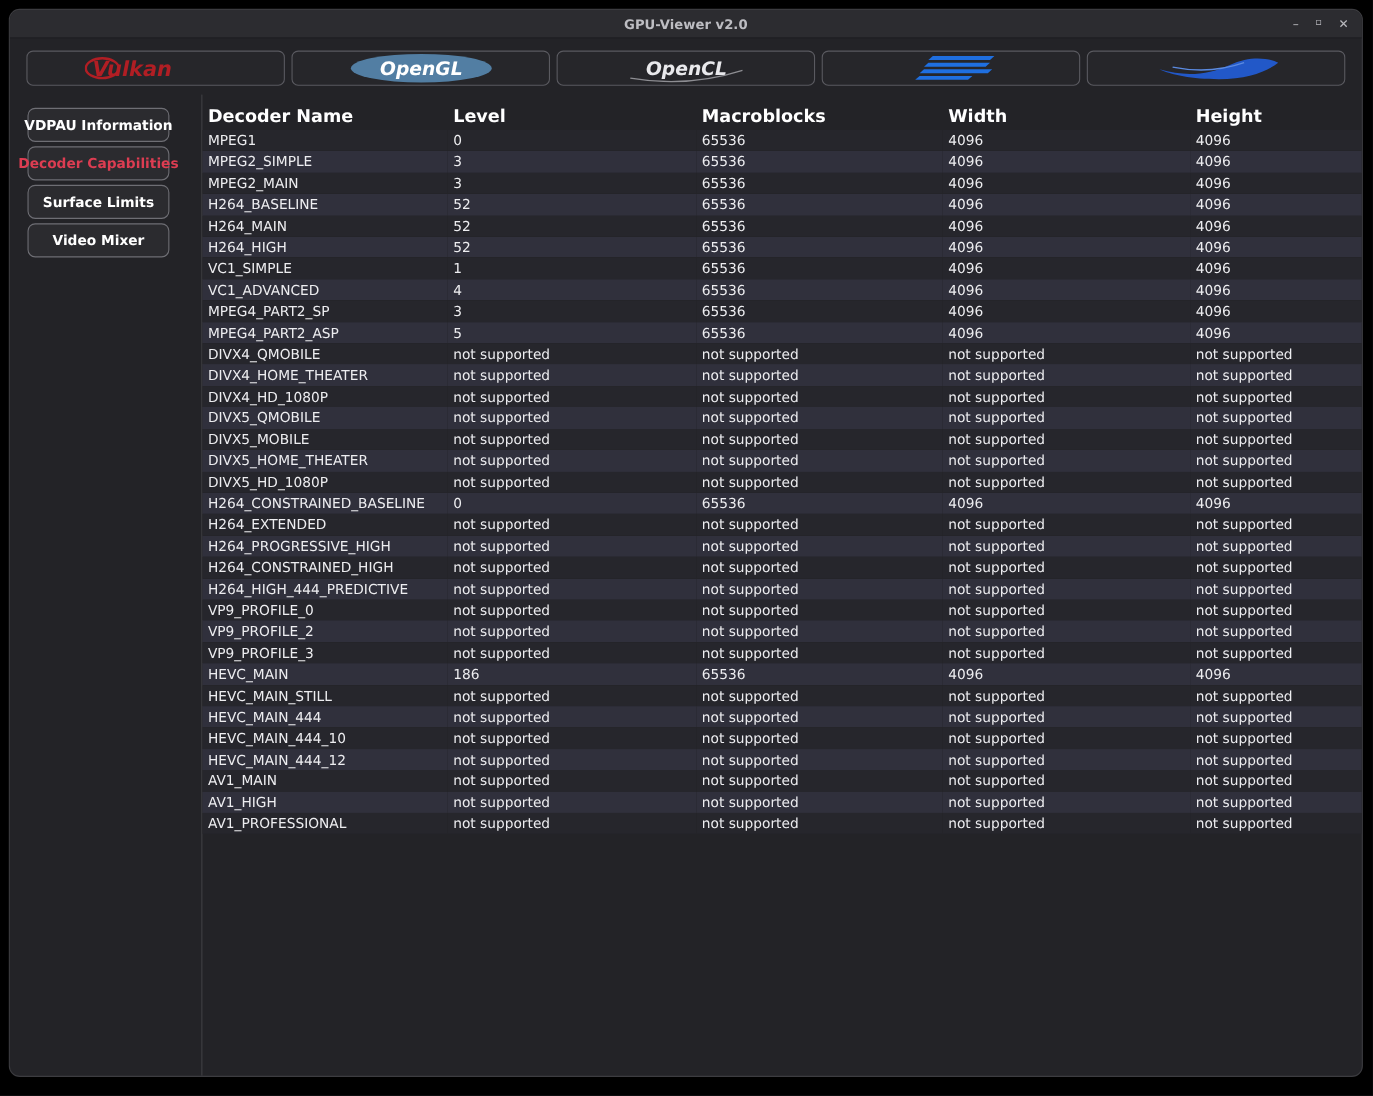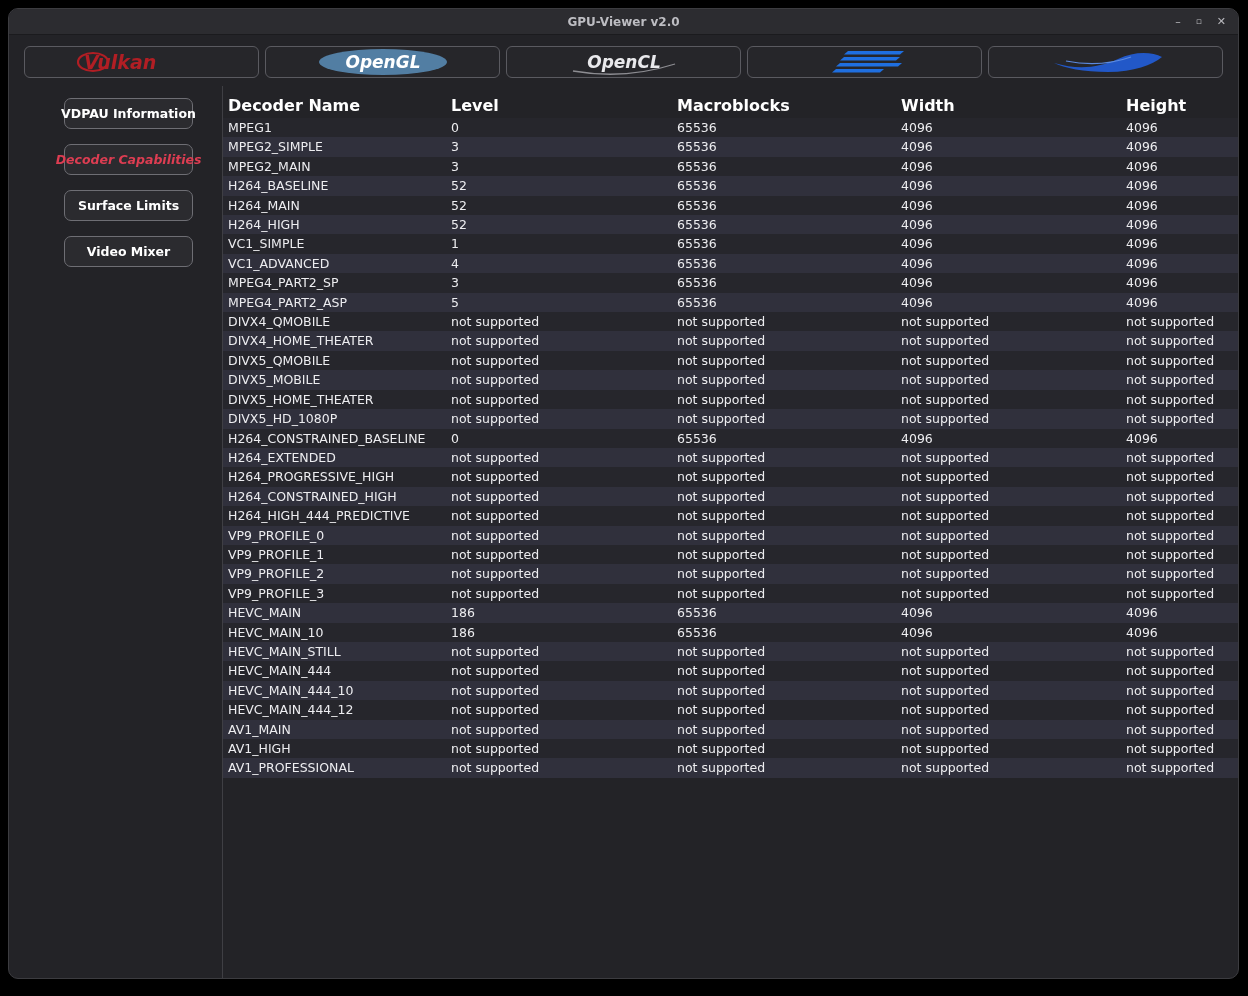--- a/index.html
+++ b/index.html
@@ -39,29 +39,29 @@
     display:flex;gap:6px;padding:11px 15px 8px;flex:0 0 auto;
   }
   .tab{
     flex:1;height:32px;border:1px solid #5a5a60;border-radius:6px;
     background:#26262a;display:flex;align-items:center;justify-content:center;
     overflow:hidden;
   }
   .content{flex:1;display:flex;min-height:0;}
   .sidebar{
     width:175px;flex:0 0 175px;border-right:1px solid #3f3f44;
-    padding:12px 29px 0 16px;display:flex;flex-direction:column;gap:15px;margin-left:39px;
+    padding:12px 29px 0 16px;display:flex;flex-direction:column;gap:4px;
   }
   .side-btn{
     height:31px;border:1px solid #6e6e74;border-radius:7px;
     background:#2b2b2f;color:#ffffff;font-weight:bold;font-size:12.5px;
     font-family:inherit;display:flex;align-items:center;justify-content:center;
     padding:0 4px;white-space:nowrap;cursor:default;
   }
-  .side-btn.active{color:var(--accent-active);font-style:italic;}
+  .side-btn.active{color:var(--accent-active);}
   .main{flex:1;padding-top:8px;min-width:0;}
   table{width:100%;border-collapse:collapse;table-layout:fixed;}
   th{
     text-align:left;color:#ffffff;font-size:16px;font-weight:bold;
     padding:2px 0 3px 5px;height:18px;white-space:nowrap;overflow:hidden;
   }
   td{
     color:#ededf0;font-size:12.5px;padding:0 0 0 5px;height:19.4px;
     white-space:nowrap;overflow:hidden;line-height:19.4px;
   }
@@ -237,20 +237,27 @@
               <td>not supported</td>
             </tr>
             <tr>
               <td>DIVX4_HOME_THEATER</td>
               <td>not supported</td>
               <td>not supported</td>
               <td>not supported</td>
               <td>not supported</td>
             </tr>
             <tr>
+              <td>DIVX4_HD_1080P</td>
+              <td>not supported</td>
+              <td>not supported</td>
+              <td>not supported</td>
+              <td>not supported</td>
+            </tr>
+            <tr>
               <td>DIVX5_QMOBILE</td>
               <td>not supported</td>
               <td>not supported</td>
               <td>not supported</td>
               <td>not supported</td>
             </tr>
             <tr>
               <td>DIVX5_MOBILE</td>
               <td>not supported</td>
               <td>not supported</td>
@@ -307,27 +314,20 @@
               <td>not supported</td>
             </tr>
             <tr>
               <td>VP9_PROFILE_0</td>
               <td>not supported</td>
               <td>not supported</td>
               <td>not supported</td>
               <td>not supported</td>
             </tr>
             <tr>
-              <td>VP9_PROFILE_1</td>
-              <td>not supported</td>
-              <td>not supported</td>
-              <td>not supported</td>
-              <td>not supported</td>
-            </tr>
-            <tr>
               <td>VP9_PROFILE_2</td>
               <td>not supported</td>
               <td>not supported</td>
               <td>not supported</td>
               <td>not supported</td>
             </tr>
             <tr>
               <td>VP9_PROFILE_3</td>
               <td>not supported</td>
               <td>not supported</td>
@@ -335,27 +335,20 @@
               <td>not supported</td>
             </tr>
             <tr>
               <td>HEVC_MAIN</td>
               <td>186</td>
               <td>65536</td>
               <td>4096</td>
               <td>4096</td>
             </tr>
             <tr>
-              <td>HEVC_MAIN_10</td>
-              <td>186</td>
-              <td>65536</td>
-              <td>4096</td>
-              <td>4096</td>
-            </tr>
-            <tr>
               <td>HEVC_MAIN_STILL</td>
               <td>not supported</td>
               <td>not supported</td>
               <td>not supported</td>
               <td>not supported</td>
             </tr>
             <tr>
               <td>HEVC_MAIN_444</td>
               <td>not supported</td>
               <td>not supported</td>

